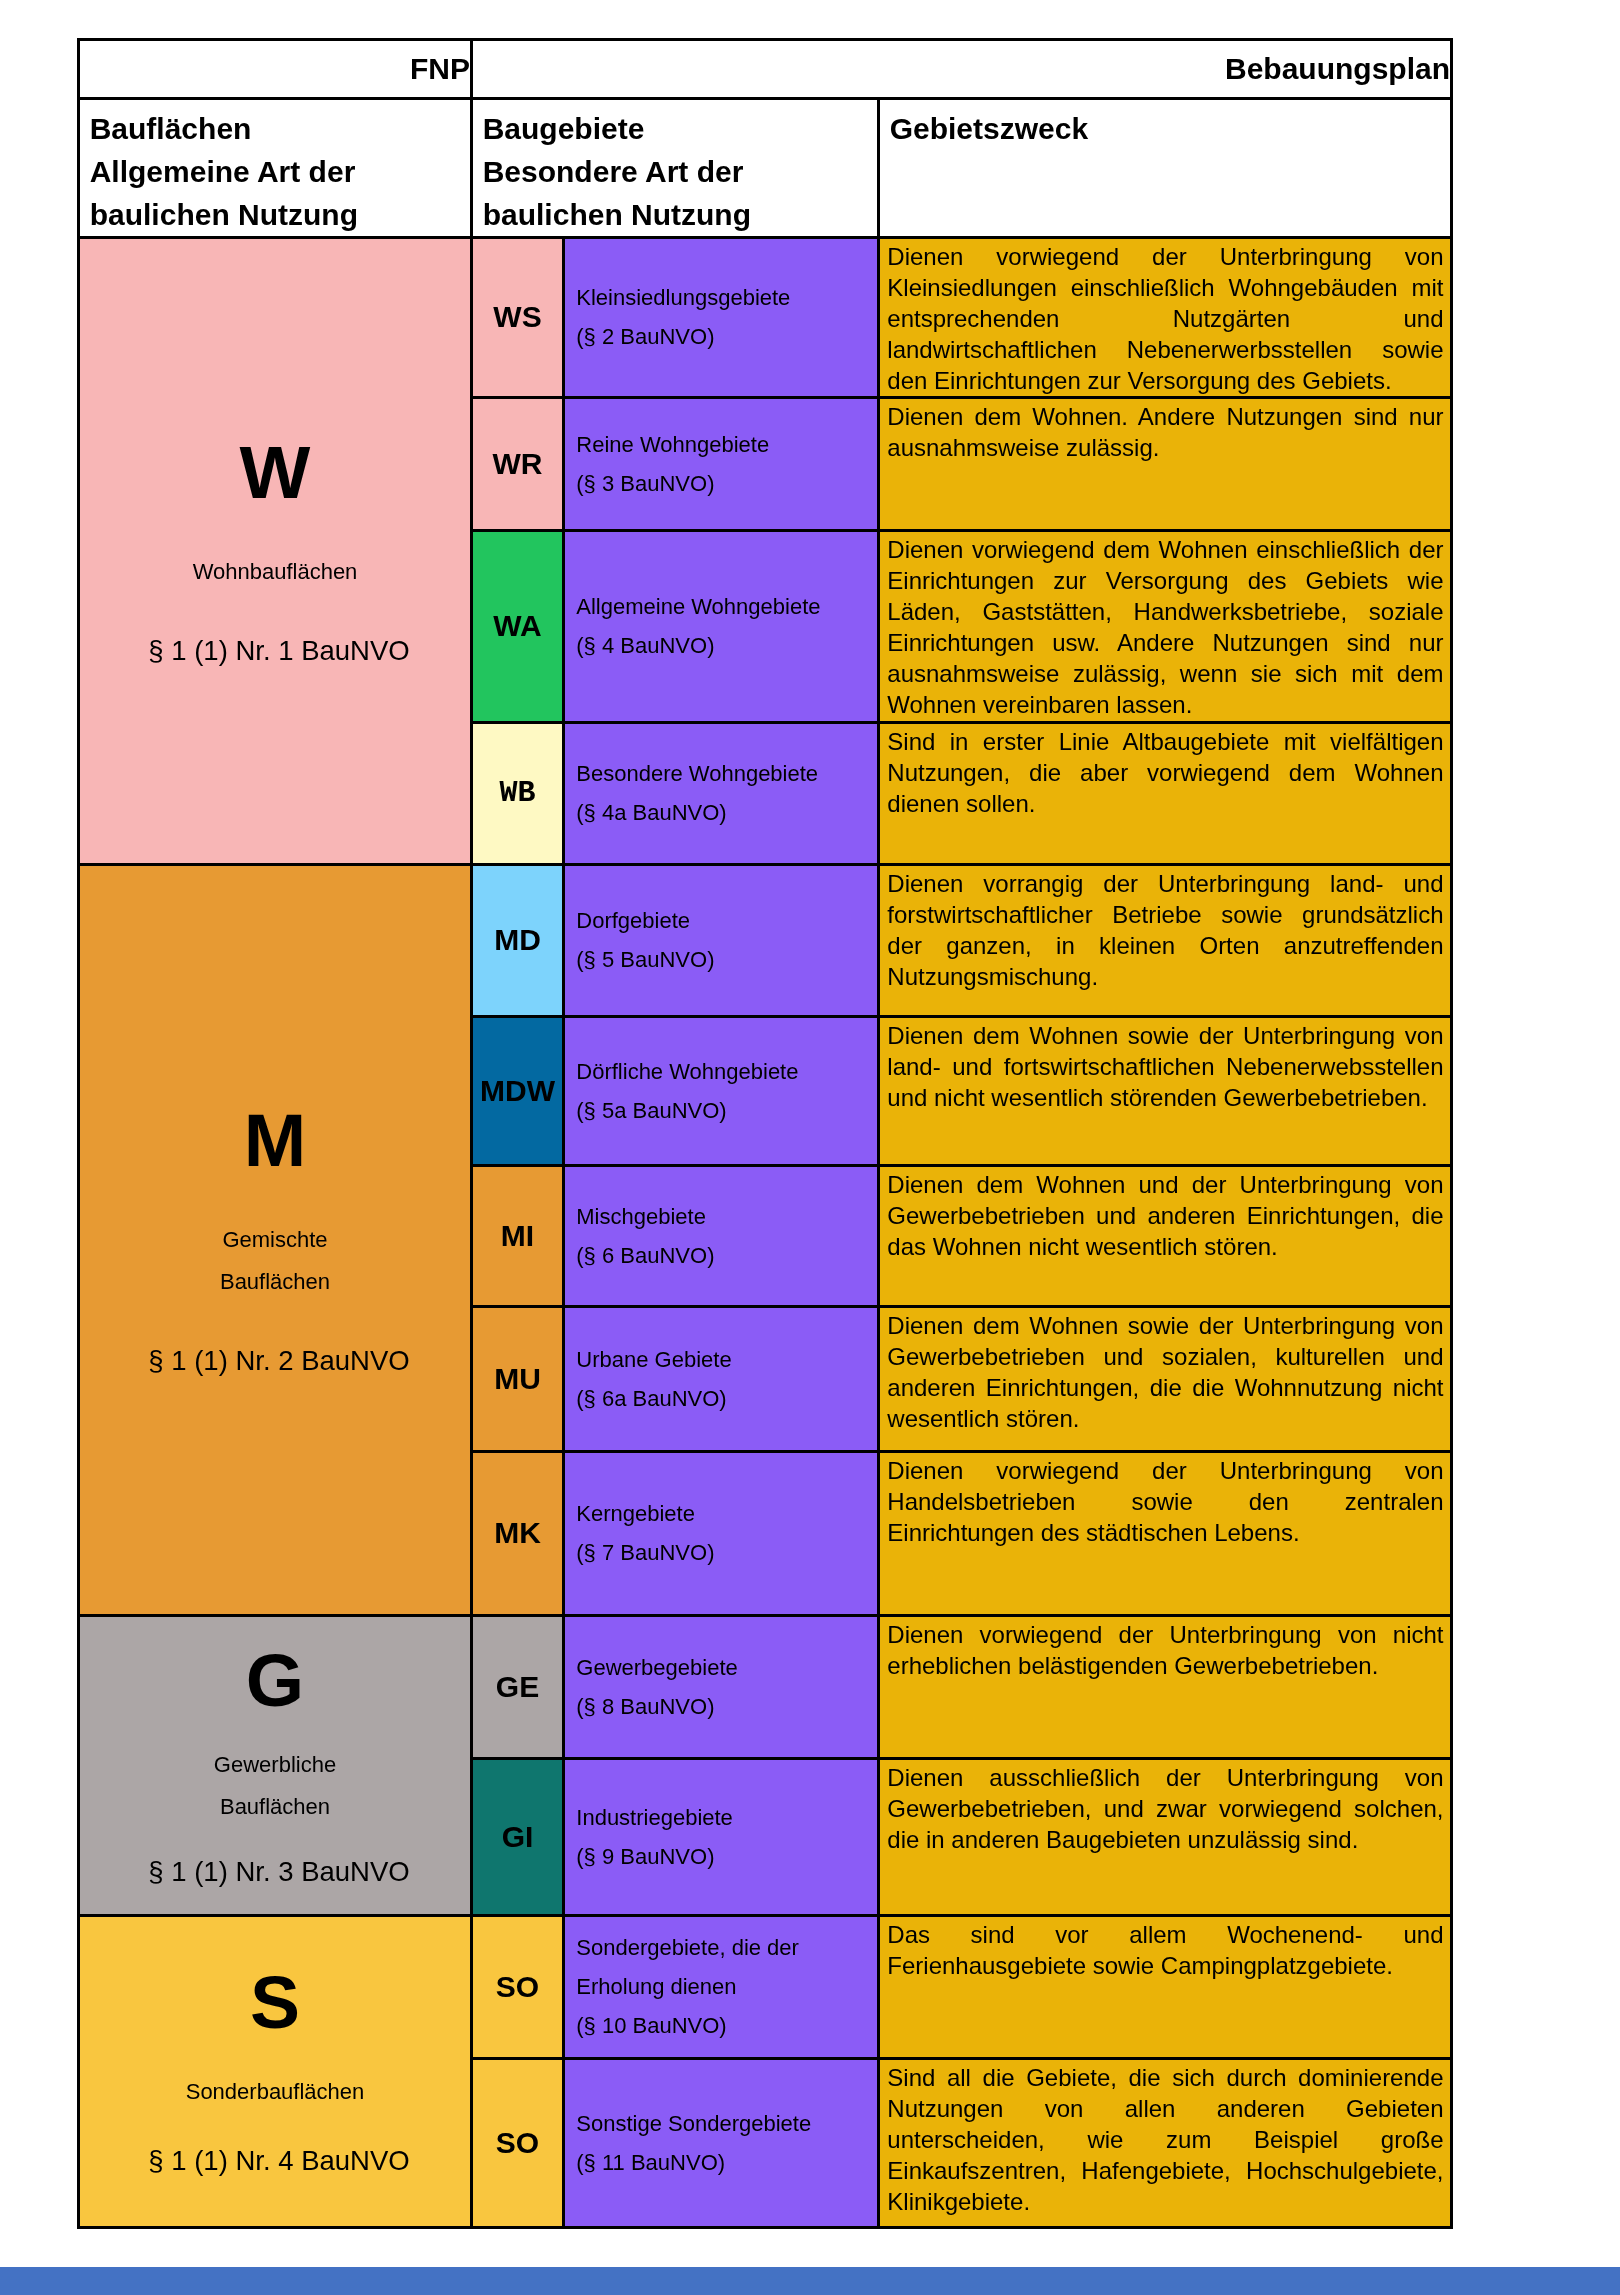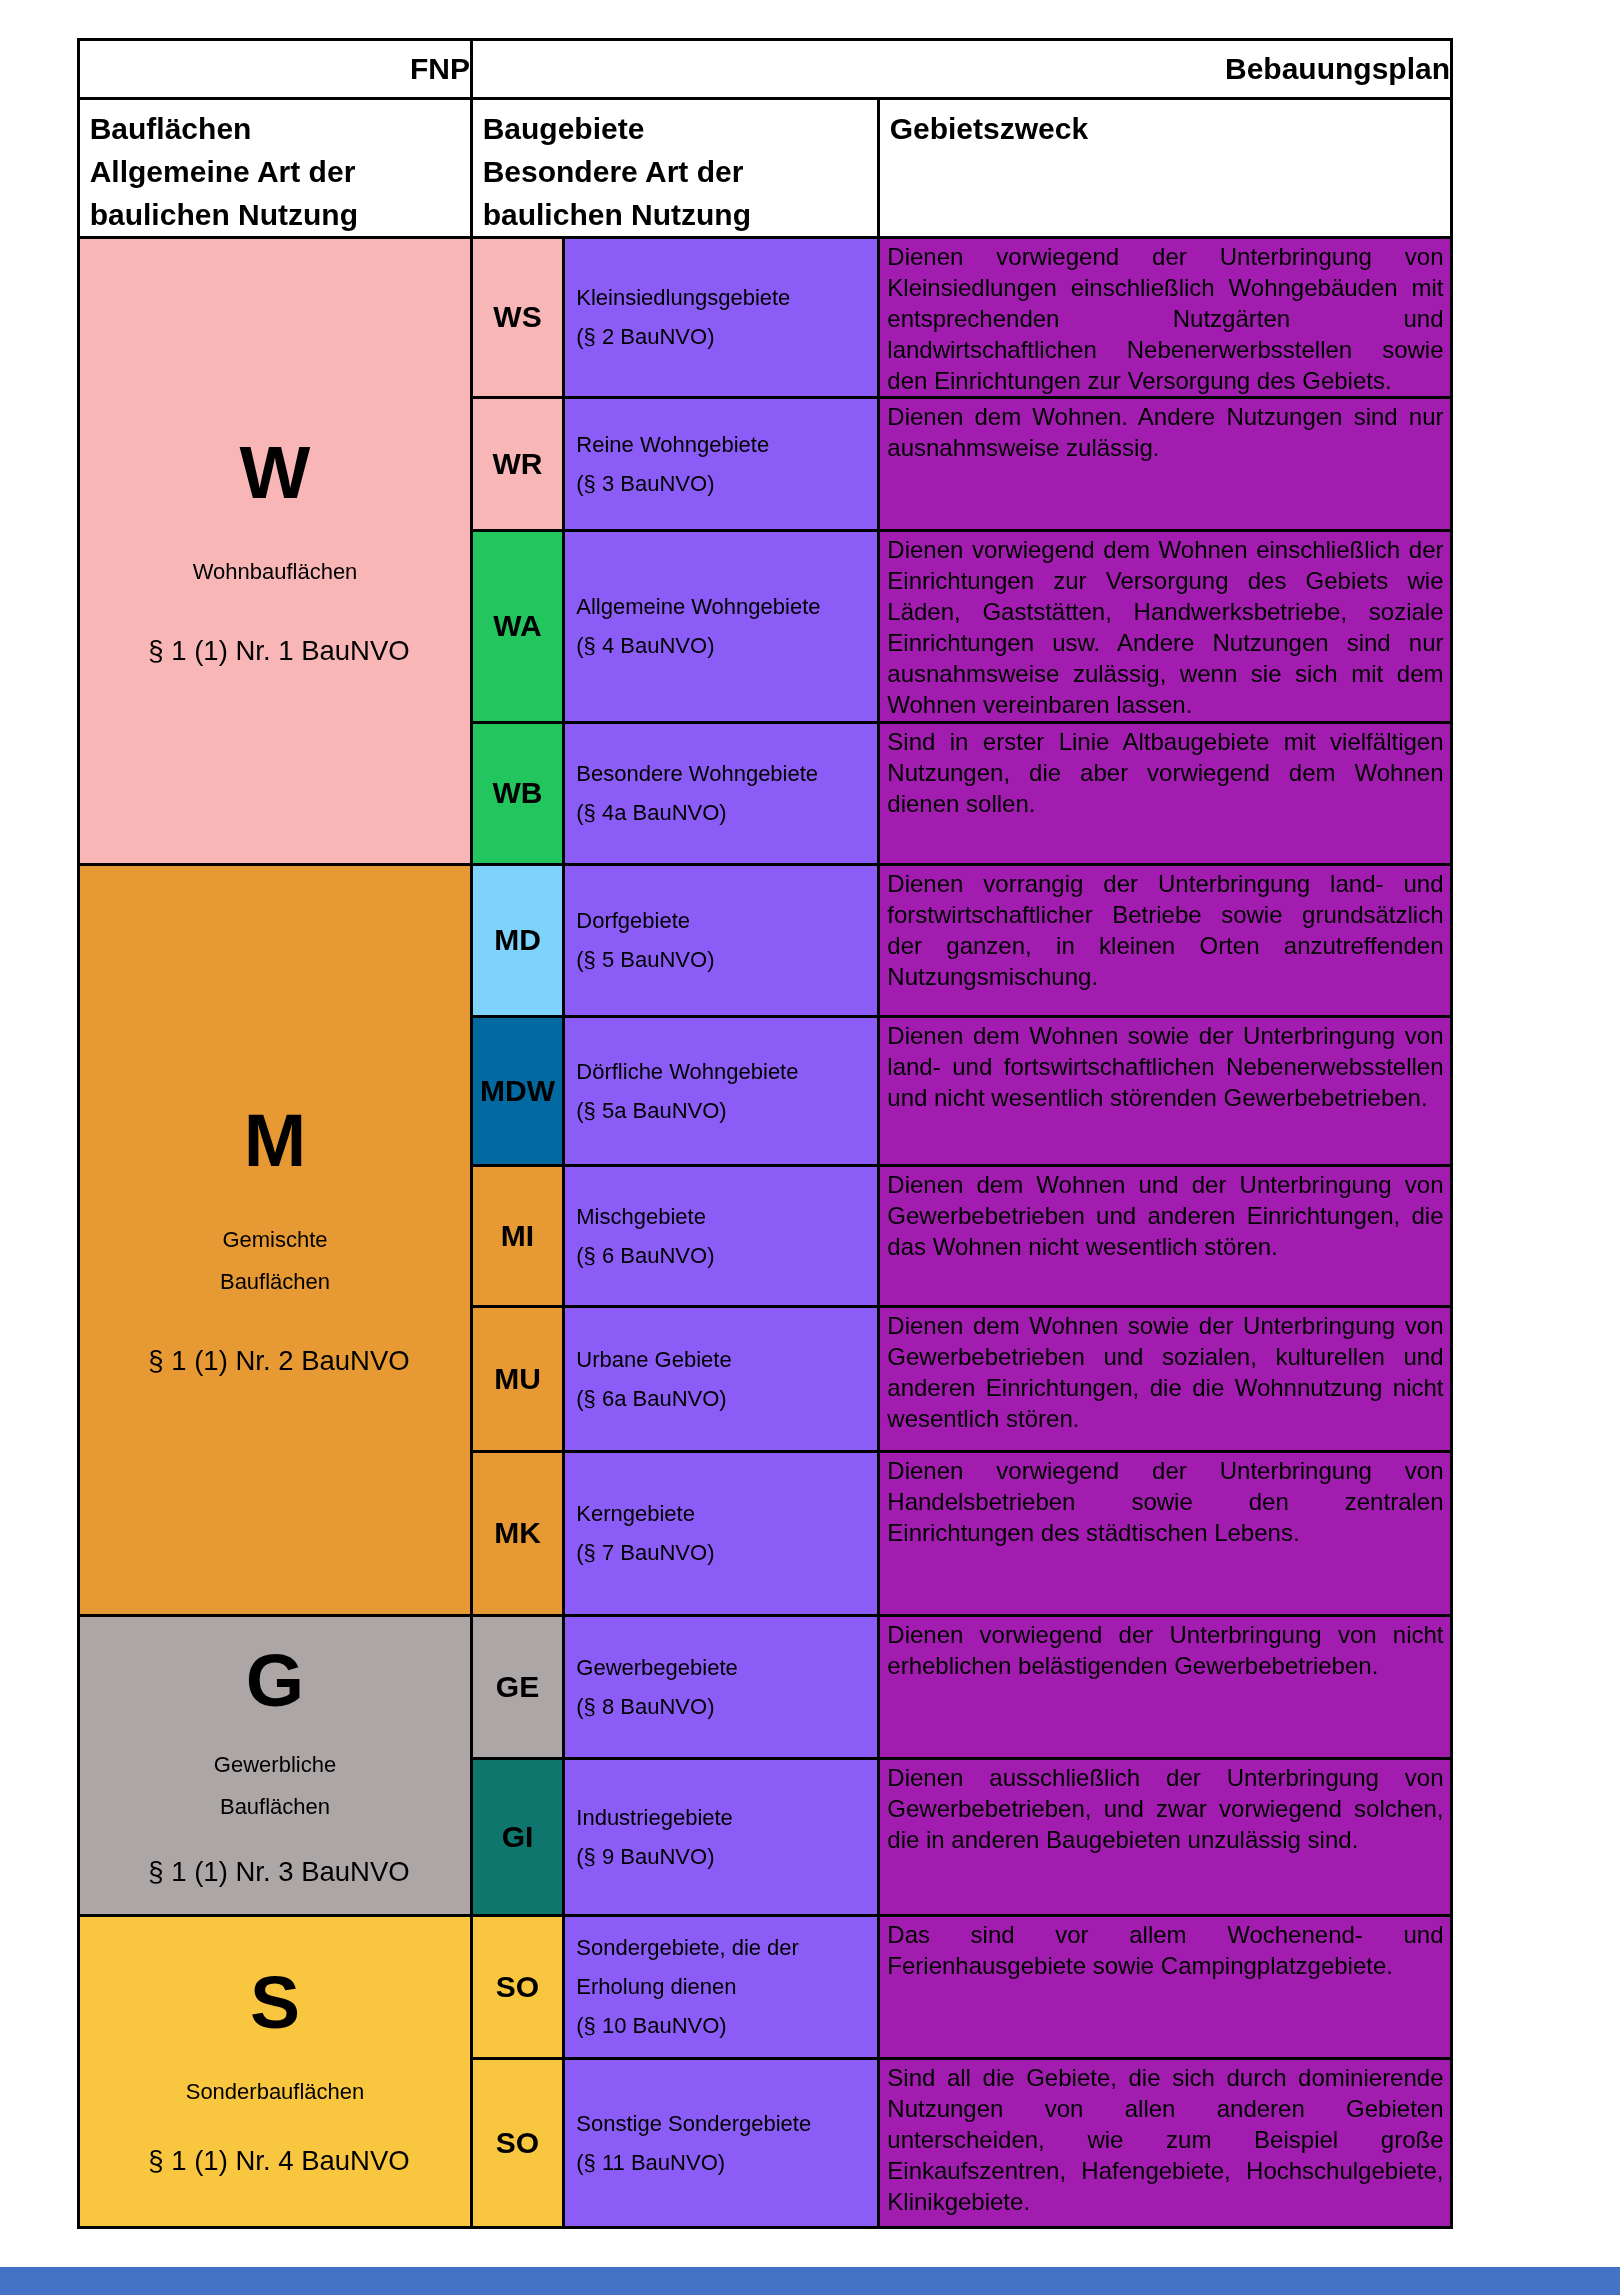--- a/index.html
+++ b/index.html
@@ -45,21 +45,21 @@
     text-align: center; vertical-align: middle;
   }
   .name {
     font-size: 22px; line-height: 39px;
     text-align: left; vertical-align: middle;
     padding: 0 11.3px; background: #8b5cf6;
   }
   .purpose {
     font-size: 24px; line-height: 31px;
     text-align: justify; vertical-align: top;
-    padding: 2.4px 6.5px 0 7.3px; background: #a21caf;
+    padding: 2.4px 6.5px 0 7.3px; background: #eab308;
   }
   .bottom-bar { position: absolute; left: 0; right: 0; bottom: 0; height: 28px; }
 </style>
 </head>
 <body>
 
 <div class="sheet">
 
   <table class="fnp">
     <colgroup>
@@ -110,21 +110,21 @@
     </tr>
     <tr style="height:192px">
       <td class="code" style="background-color: #22c55e;">WA</td>
       <td class="name">
         <div>Allgemeine Wohngebiete</div>
         <div>(§ 4 BauNVO)</div>
       </td>
       <td class="purpose">Dienen vorwiegend dem Wohnen einschließlich der Einrichtungen zur Versorgung des Gebiets wie Läden, Gaststätten, Handwerksbetriebe, soziale Einrichtungen usw. Andere Nutzungen sind nur ausnahmsweise zulässig, wenn sie sich mit dem Wohnen vereinbaren lassen.</td>
     </tr>
     <tr style="height:142px">
-      <td class="code" style="background-color: #22c55e;">WB</td>
+      <td class="code" style="background-color: #fef9c3; font-family: Liberation Mono, monospace;">WB</td>
       <td class="name">
         <div>Besondere Wohngebiete</div>
         <div>(§ 4a BauNVO)</div>
       </td>
       <td class="purpose">Sind in erster Linie Altbaugebiete mit vielfältigen Nutzungen, die aber vorwiegend dem Wohnen dienen sollen.</td>
     </tr>
 
     <tr style="height:152px">
       <td class="block" rowspan="5" style="background-color: rgb(231, 154, 51);">
         <div class="block-inner">

